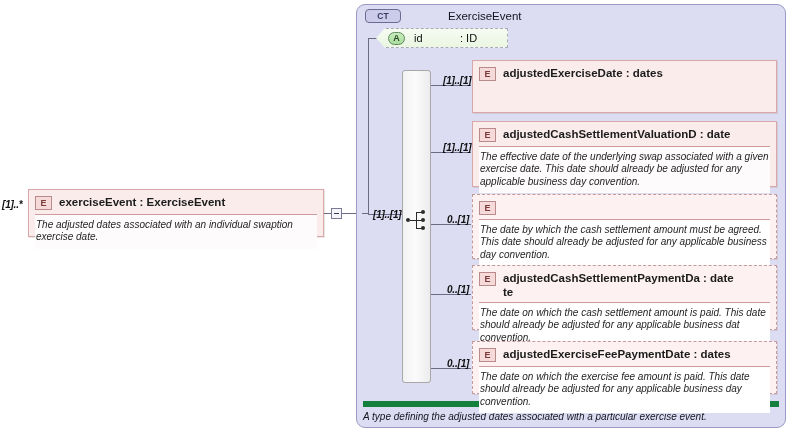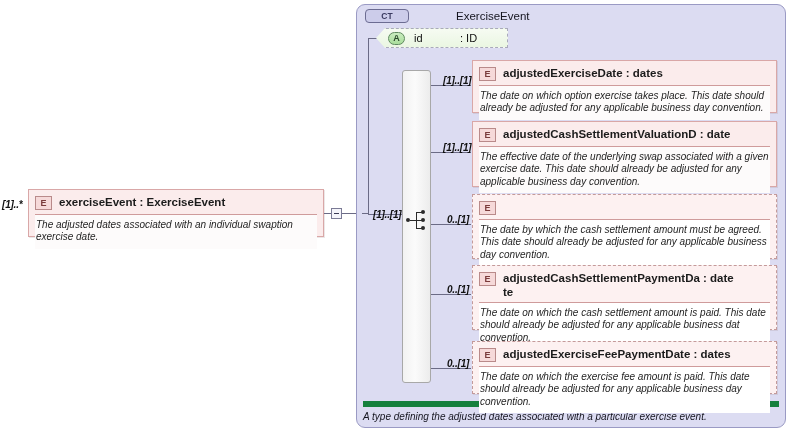--- a/index.html
+++ b/index.html
@@ -63,21 +63,21 @@
 
   
   .ctbox{
     position:absolute;box-sizing:border-box;
     background:#dcdcf2;border:1px solid #9a9ac4;border-radius:9px;
   }
   .ct-head{
     position:absolute;left:8px;top:4px;display:flex;align-items:center;gap:7px;
   }
   .icon-ct{
-    width:44px;height:14px;box-sizing:border-box;
+    width:36px;height:14px;box-sizing:border-box;
     border:1px solid #6c6c92;border-radius:4px;background:#ccccea;
     display:flex;align-items:center;justify-content:center;
     font-size:8.5px;font-weight:bold;color:#3a3a60;line-height:1;
   }
   .ct-title{font-size:11.5px;color:#15151f;margin-left:40px;}
   .ct-doc{
     position:absolute;left:6px;right:6px;bottom:5px;
     border-top:6px solid #15803d;padding-top:4px;
     font-style:italic;font-size:10px;color:#15151f;
   }
@@ -169,21 +169,20 @@
   </div>
 
   <div class="ln h" style="left:431px;top:85px;width:40px;"></div>
   <div class="card" style="left:443px;top:75px;">[1]..[1]</div>
 
   <div class="ebox" style="left:472px;top:60px;width:305px;height:53px;">
     <div class="ehead">
       <span class="icon-e">E</span>
       <span class="etitle">adjustedExerciseDate : dates</span>
     </div>
-    <div class="edoc">The date on which option exercise takes place. This date should already be adjusted for any applicable business day convention.</div>
   </div>
 
   <div class="ln h" style="left:431px;top:152px;width:40px;"></div>
   <div class="card" style="left:443px;top:142px;">[1]..[1]</div>
 
   <div class="ebox" style="left:472px;top:121px;width:305px;height:66px;">
     <div class="ehead">
       <span class="icon-e">E</span>
       <span class="etitle">adjustedCashSettlementValuationD : date</span>
     </div>

